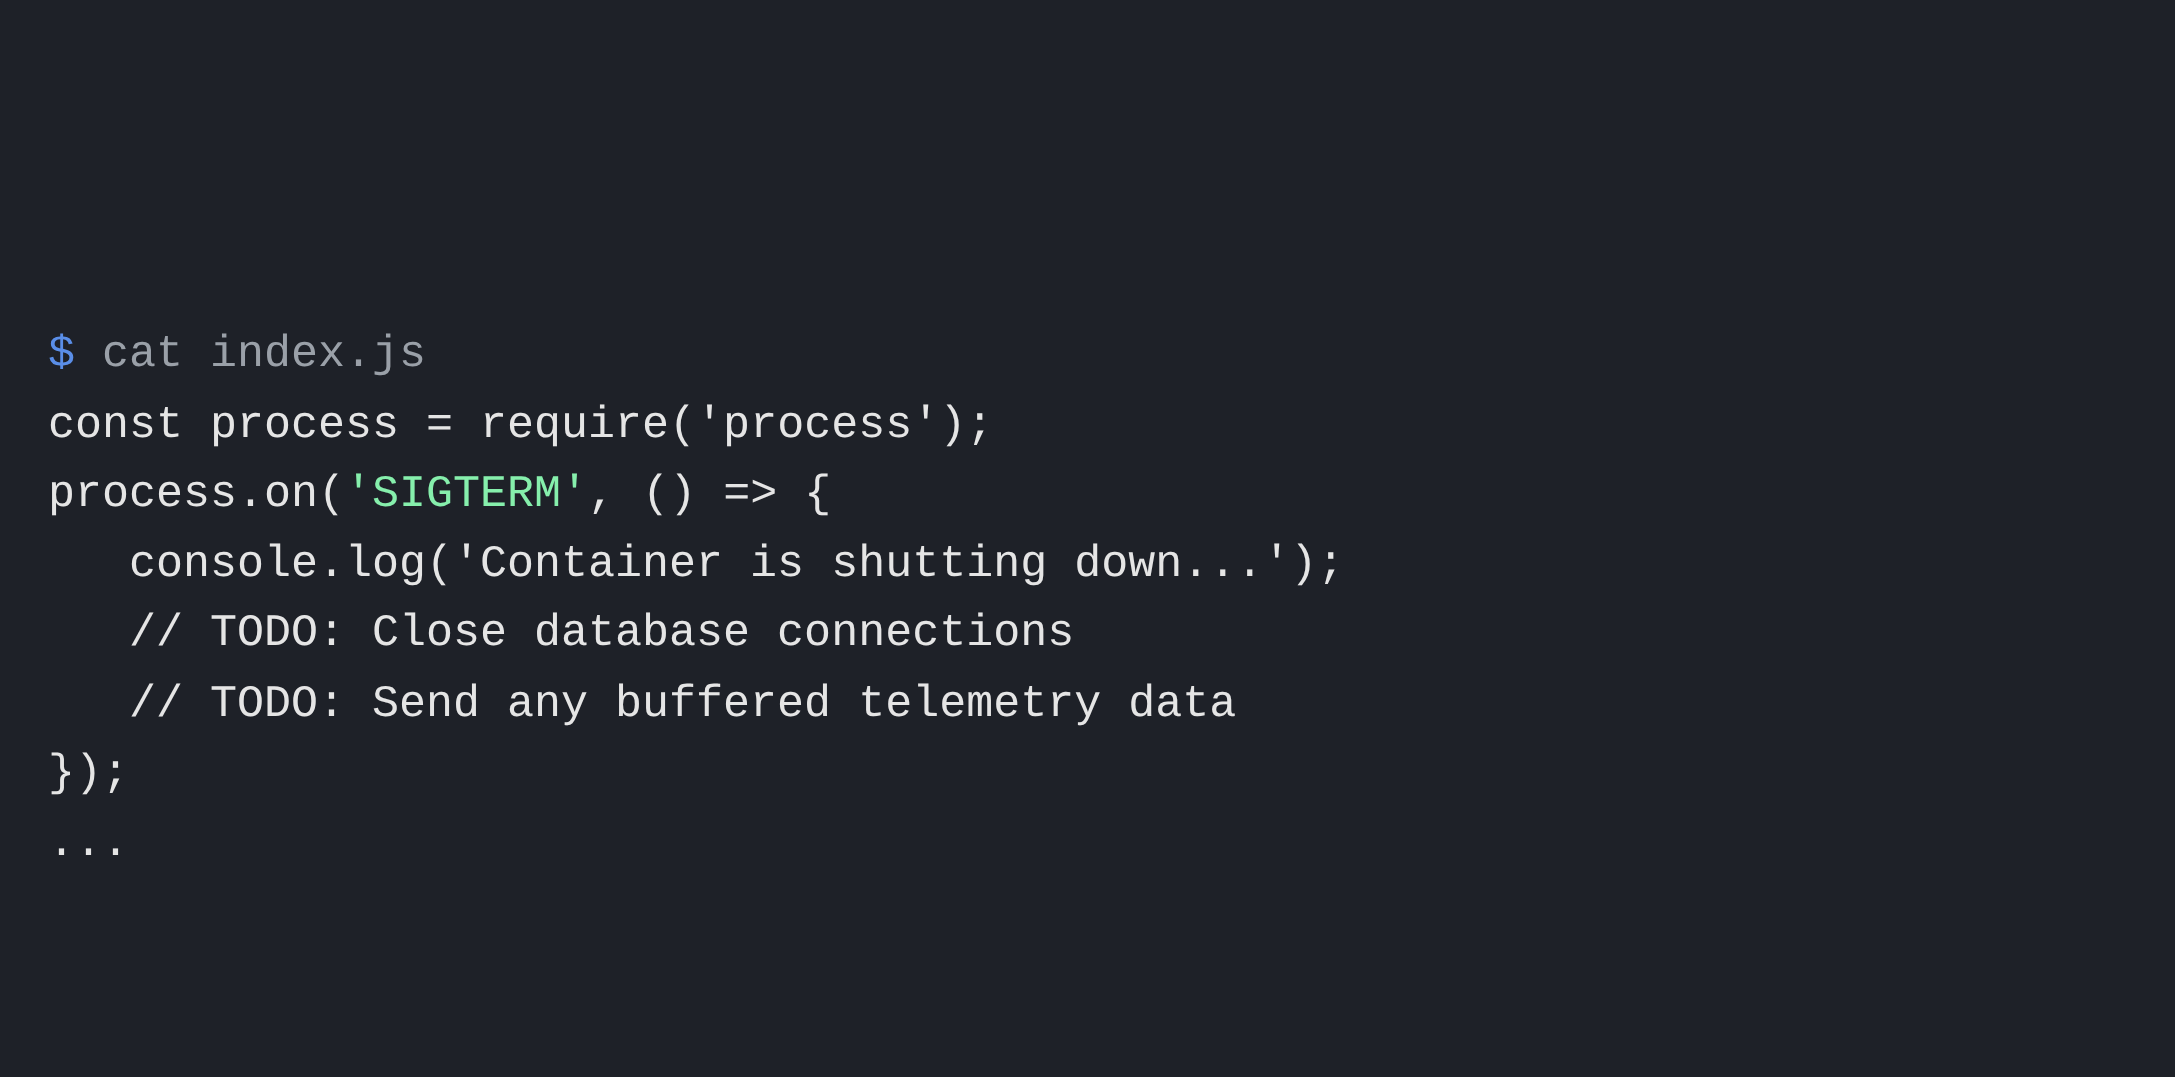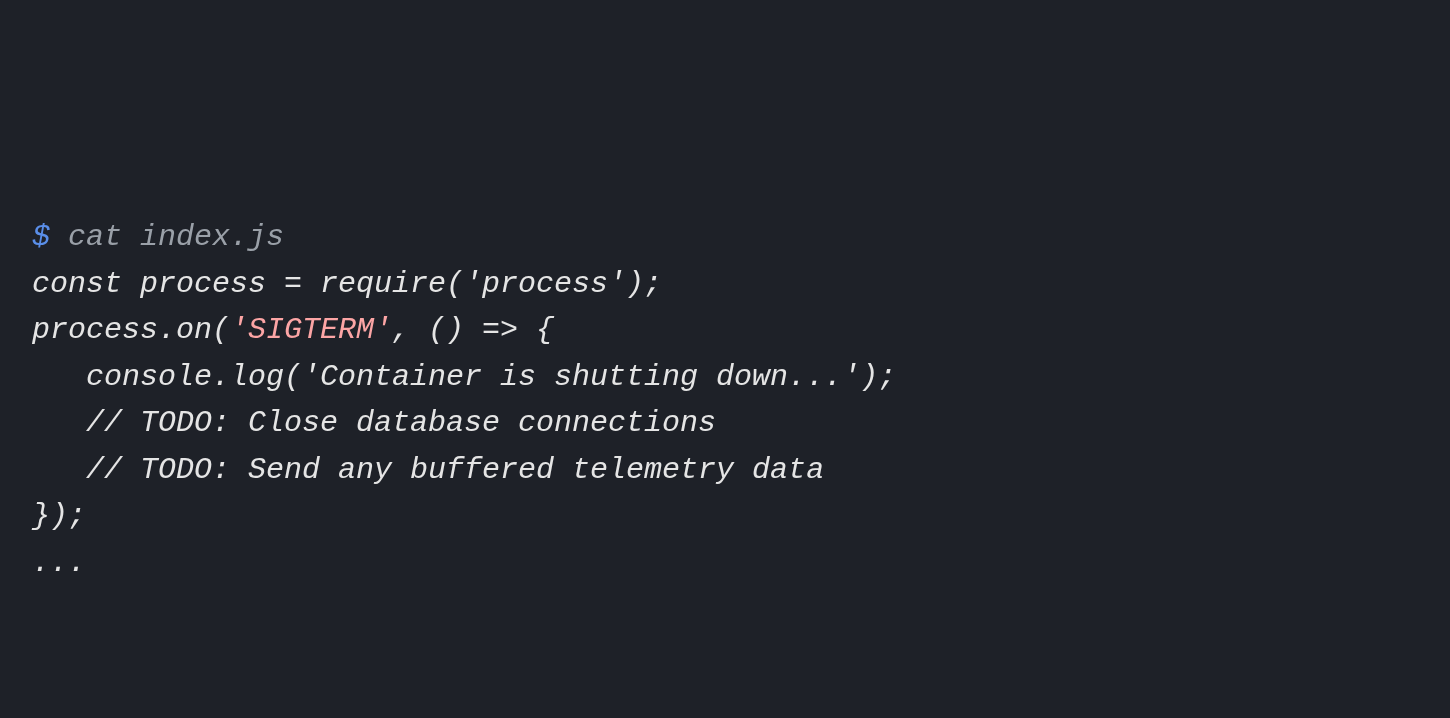--- a/index.html
+++ b/index.html
@@ -1,36 +1,35 @@
 <!DOCTYPE html>
 <html><head>
   <meta charset="utf-8">
   <style>
     * {
       margin: 0;
       padding: 0;
       box-sizing: border-box;
-      font-style: italic;
     }
     body {
       background: #1e2128;
       font-family: "SF Mono", "Menlo", "Monaco", "Consolas", "Courier New", monospace;
       font-size: 30px;
       line-height: 1.55;
       color: #e8e8e8;
       padding: 28px 32px;
       width: 1450px;
       height: 718px;
       white-space: pre;
       overflow: hidden;
     }
     .prompt-dollar { color: #5a8ee8; }
     .prompt-cmd { color: #9aa0a8; }
     .code-default { color: #e5e5e5; }
-    .signal { color: #fca5a5; }
+    .signal { color: #86efac; }
     .code-line { display: block; }
   </style>
 </head>
 <body>
 
 
 
 <span class="code-line"><span class="prompt-dollar">$</span> <span class="prompt-cmd">cat index.js</span></span><span class="code-line"><span class="code-default">const process = require(</span><span class="code-default">'process'</span><span class="code-default">);</span></span><span class="code-line"></span><span class="code-line"><span class="code-default">process.on(</span><span class="signal">'SIGTERM'</span><span class="code-default">, () =&gt; {</span></span><span class="code-line"></span><span class="code-line code-default">   console.log('Container is shutting down...');</span><span class="code-line"></span><span class="code-line code-default">   // TODO: Close database connections</span><span class="code-line code-default">   // TODO: Send any buffered telemetry data</span><span class="code-line"></span><span class="code-line code-default">});</span><span class="code-line"></span><span class="code-line code-default">...</span>
 
 

